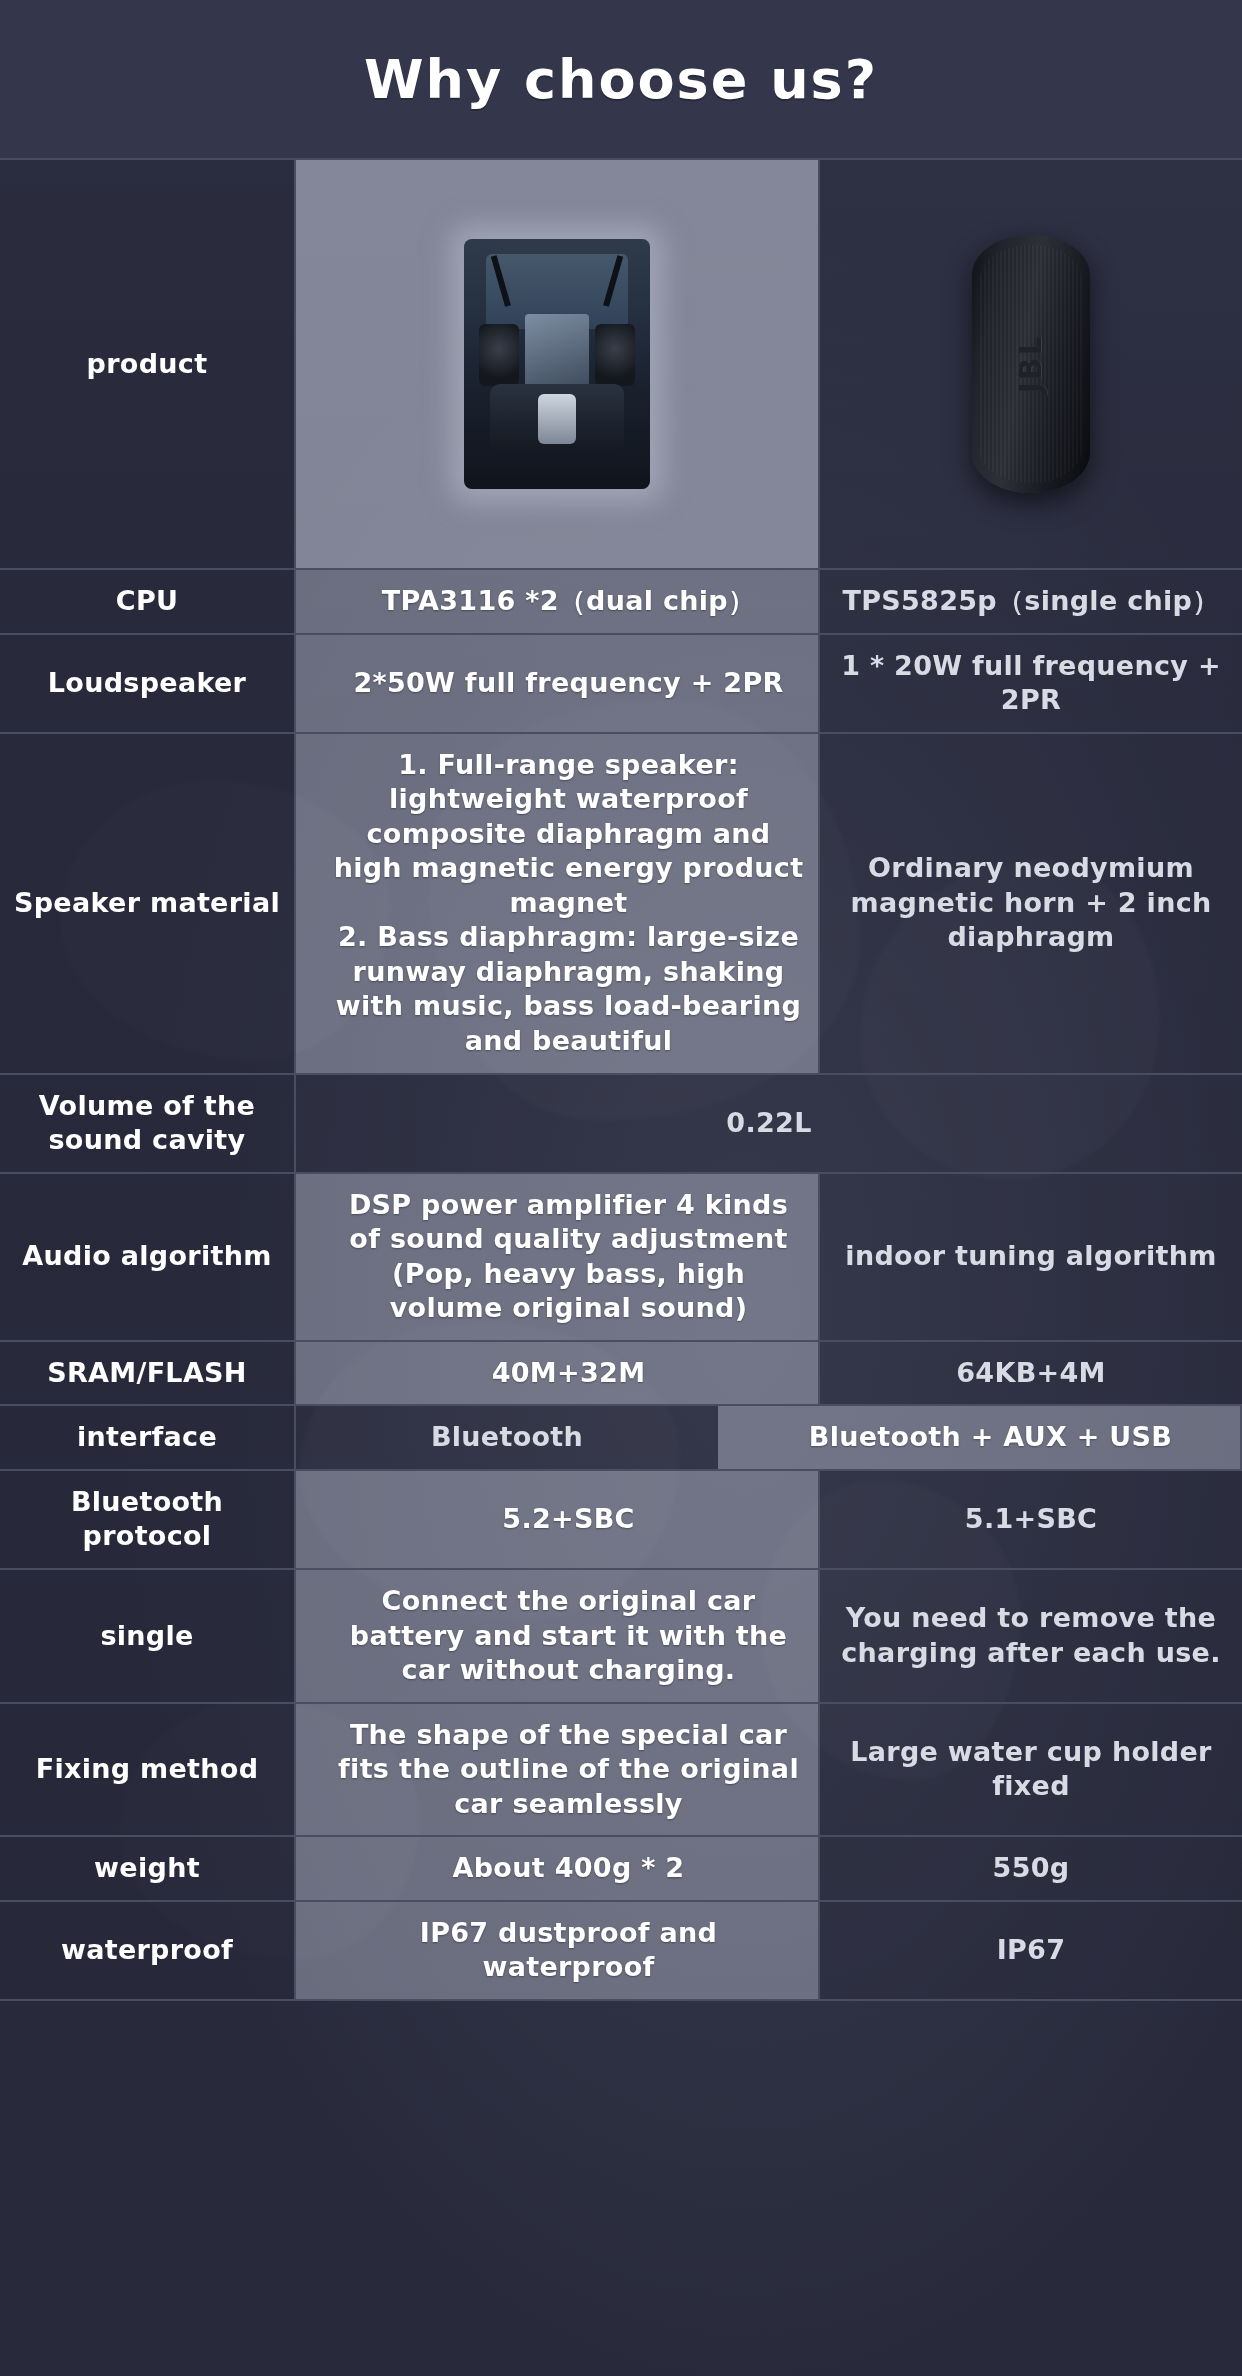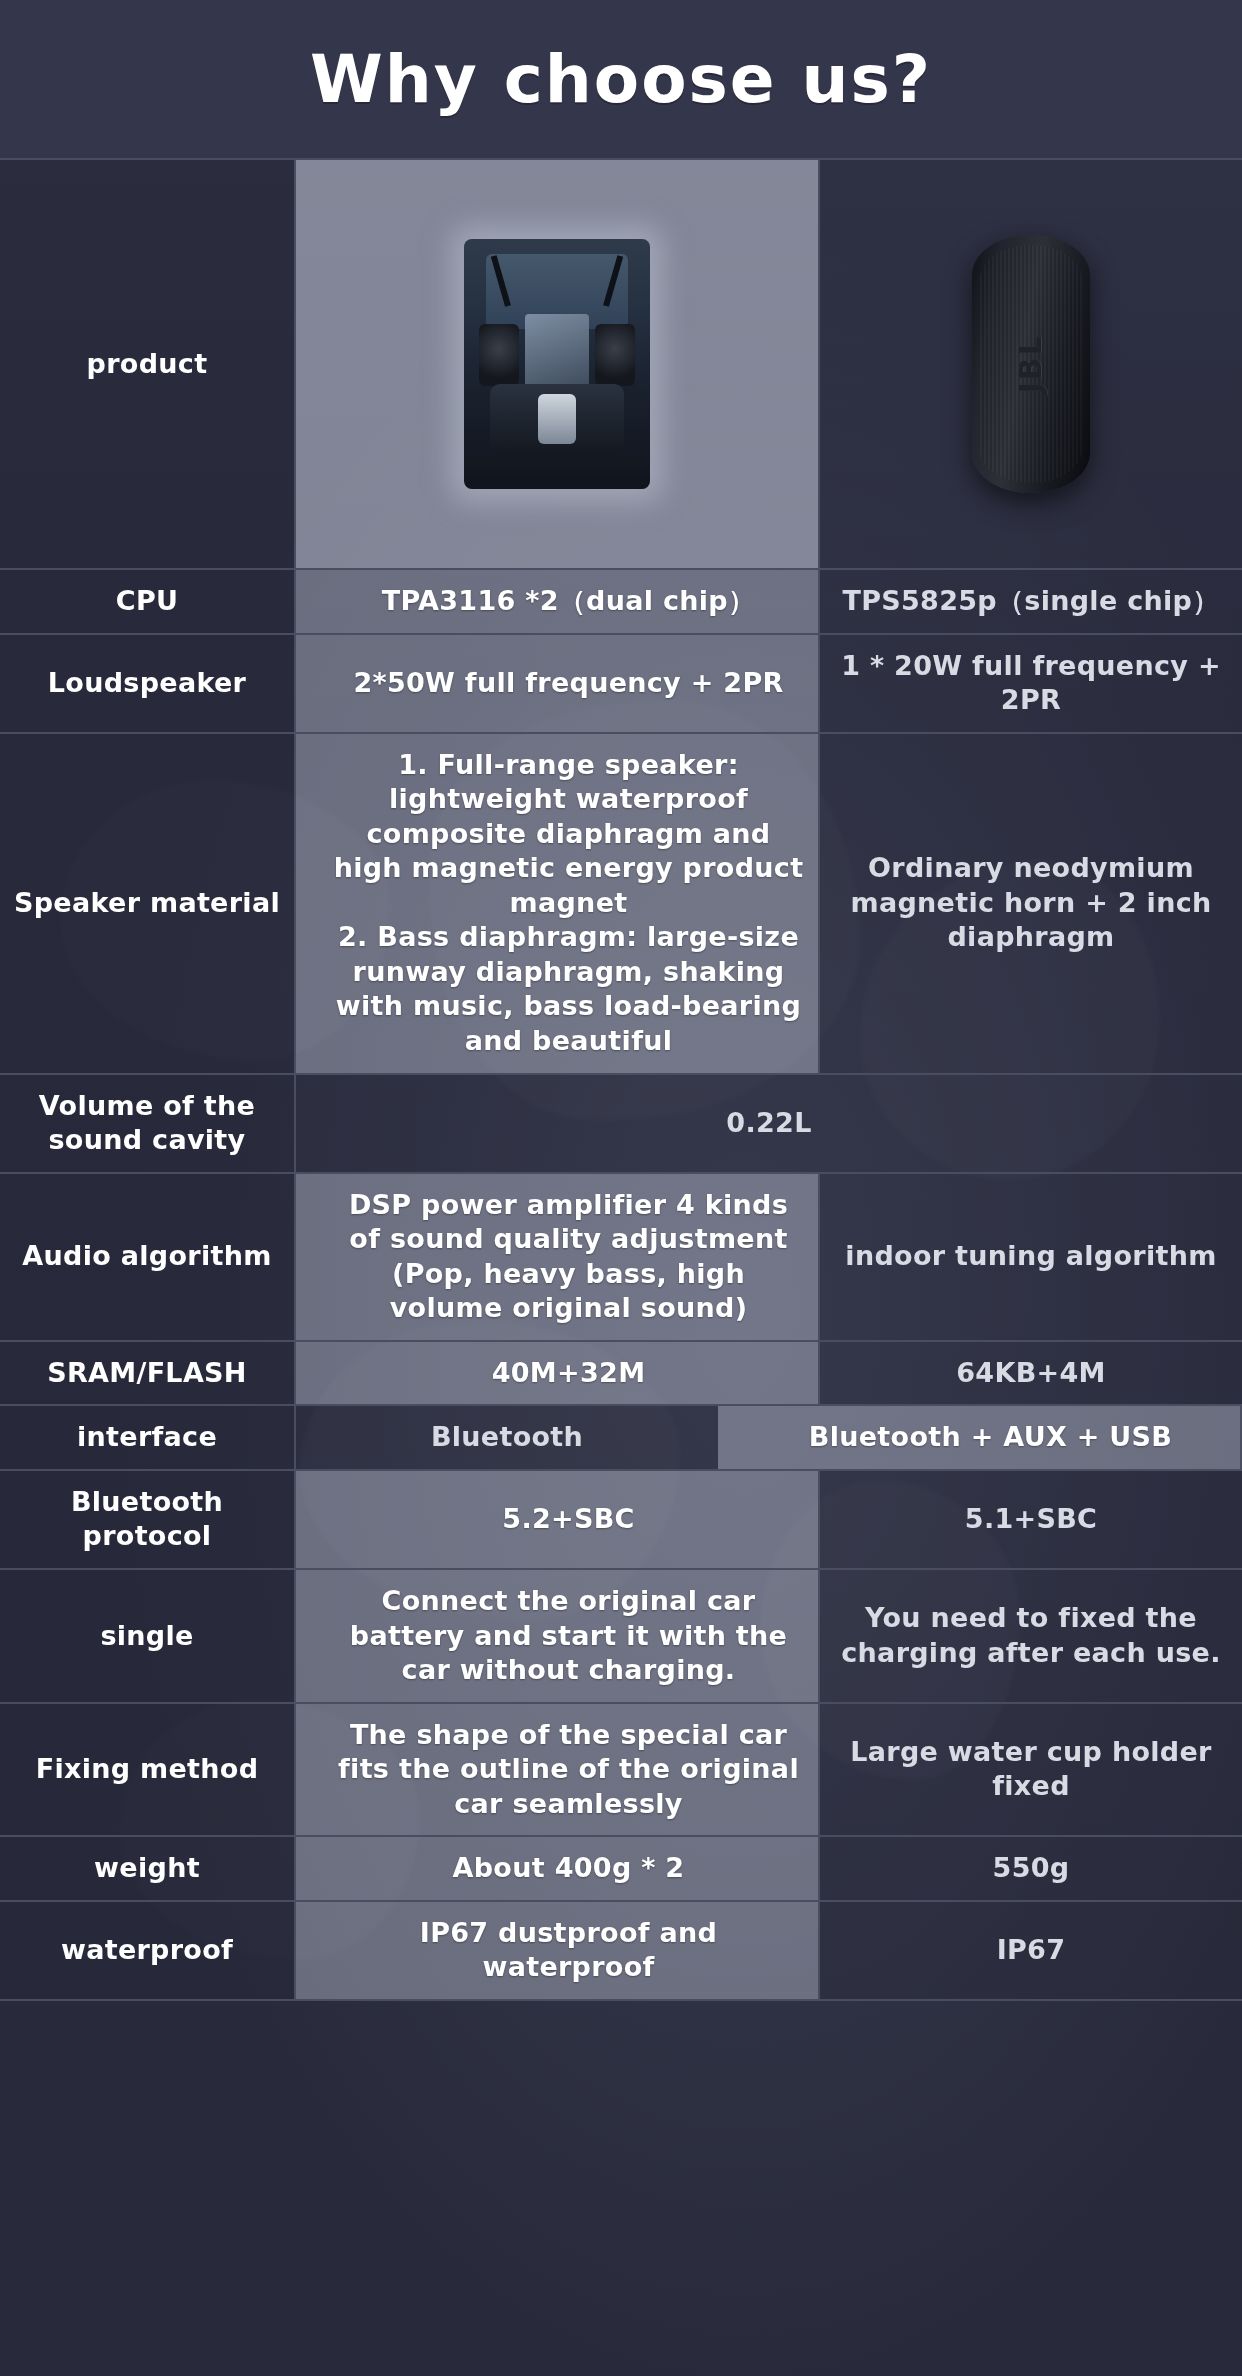--- a/index.html
+++ b/index.html
@@ -46,21 +46,21 @@
     height: 158px;
     background: #34364b;
     display: flex;
     align-items: center;
     justify-content: center;
     box-sizing: border-box;
   }
   .header-title {
     font-family: "DejaVu Sans", sans-serif;
     font-weight: bold;
-    font-size: 66px;
+    font-size: 54px;
     letter-spacing: 2px;
     color: #ffffff;
     text-shadow: 0 2px 0 rgba(0,0,0,0.25);
     white-space: nowrap;
   }
 
   
   .table {
     position: relative;
     width: 1242px;
@@ -303,21 +303,21 @@
 
     <div class="row">
       <div class="cell col-label">Bluetooth protocol</div>
       <div class="cell col-a multiline">5.2+SBC</div>
       <div class="cell col-b multiline">5.1+SBC</div>
     </div>
 
     <div class="row">
       <div class="cell col-label">single</div>
       <div class="cell col-a multiline">Connect the original car battery and start it with the car without charging.</div>
-      <div class="cell col-b multiline">You need to fixed the charging after each use.</div>
+      <div class="cell col-b multiline">You need to remove the charging after each use.</div>
     </div>
 
     <div class="row">
       <div class="cell col-label">Fixing method</div>
       <div class="cell col-a multiline">The shape of the special car fits the outline of the original car seamlessly</div>
       <div class="cell col-b multiline">Large water cup holder fixed</div>
     </div>
 
     <div class="row">
       <div class="cell col-label">weight</div>

